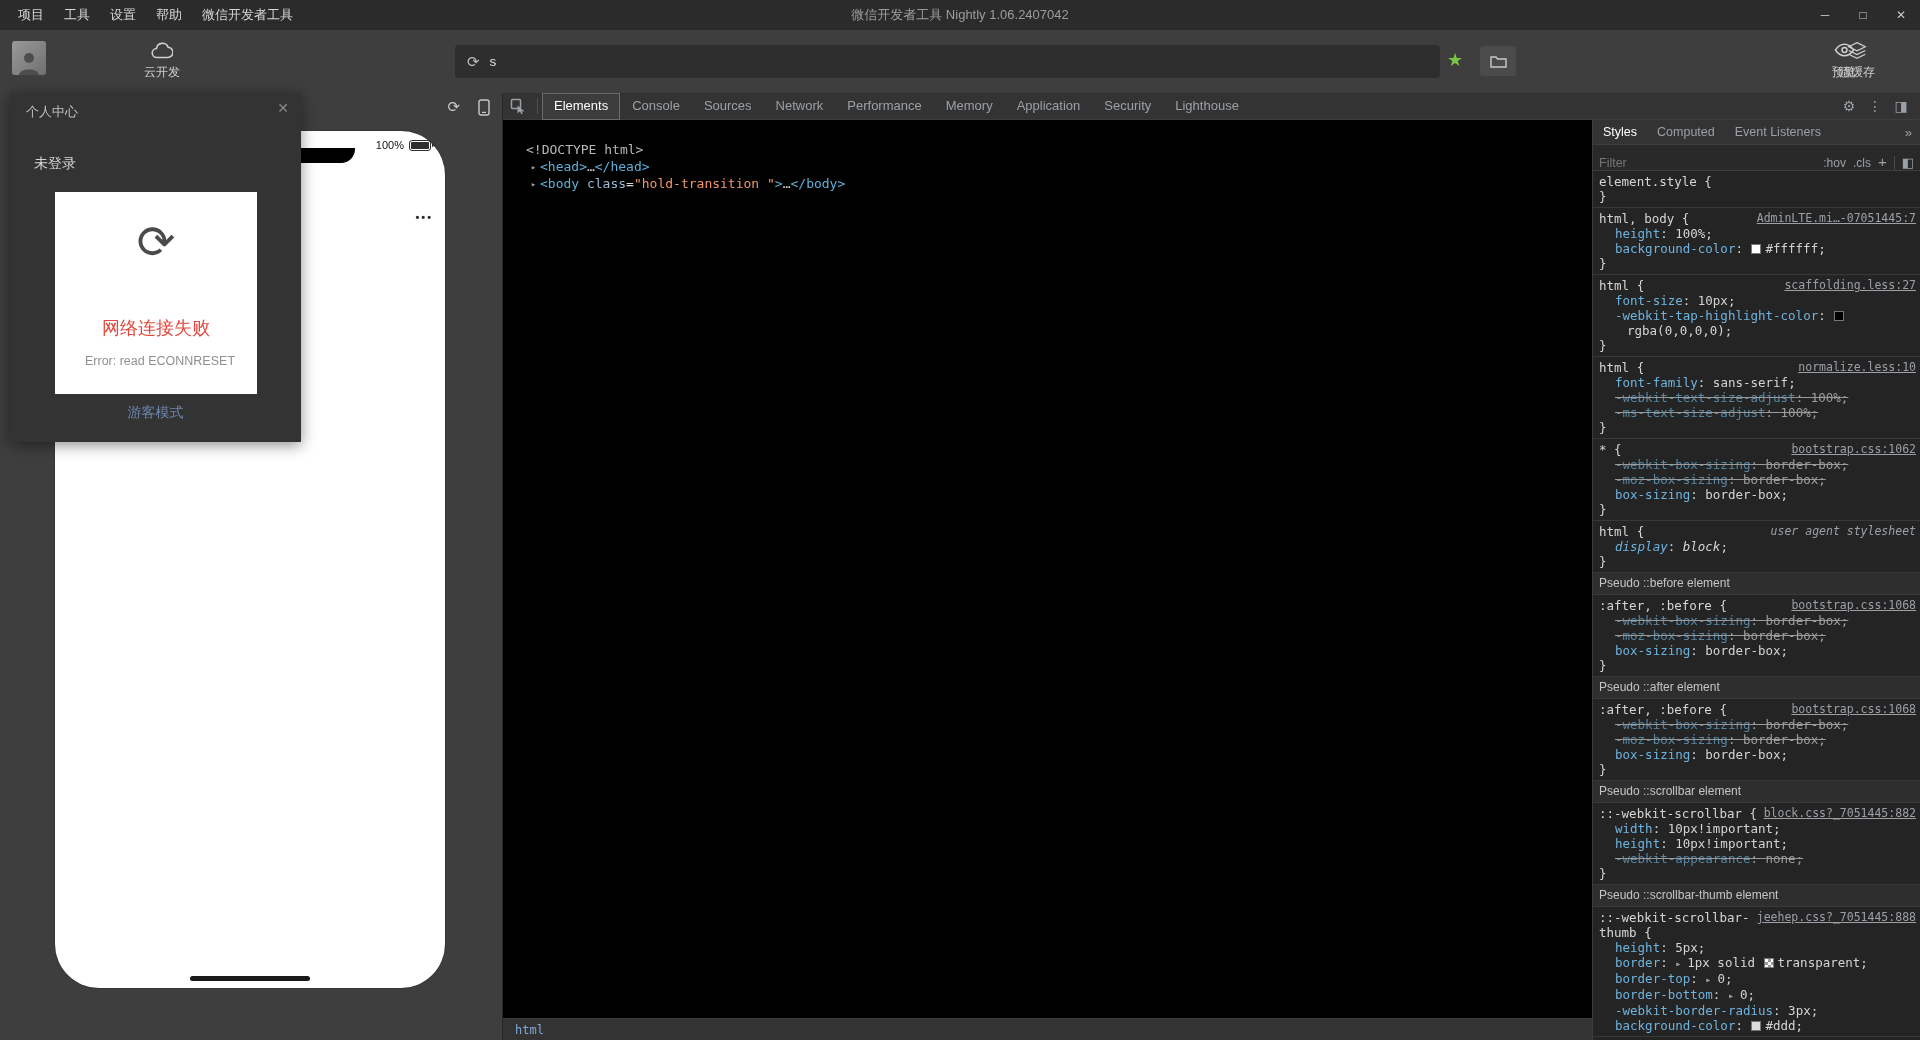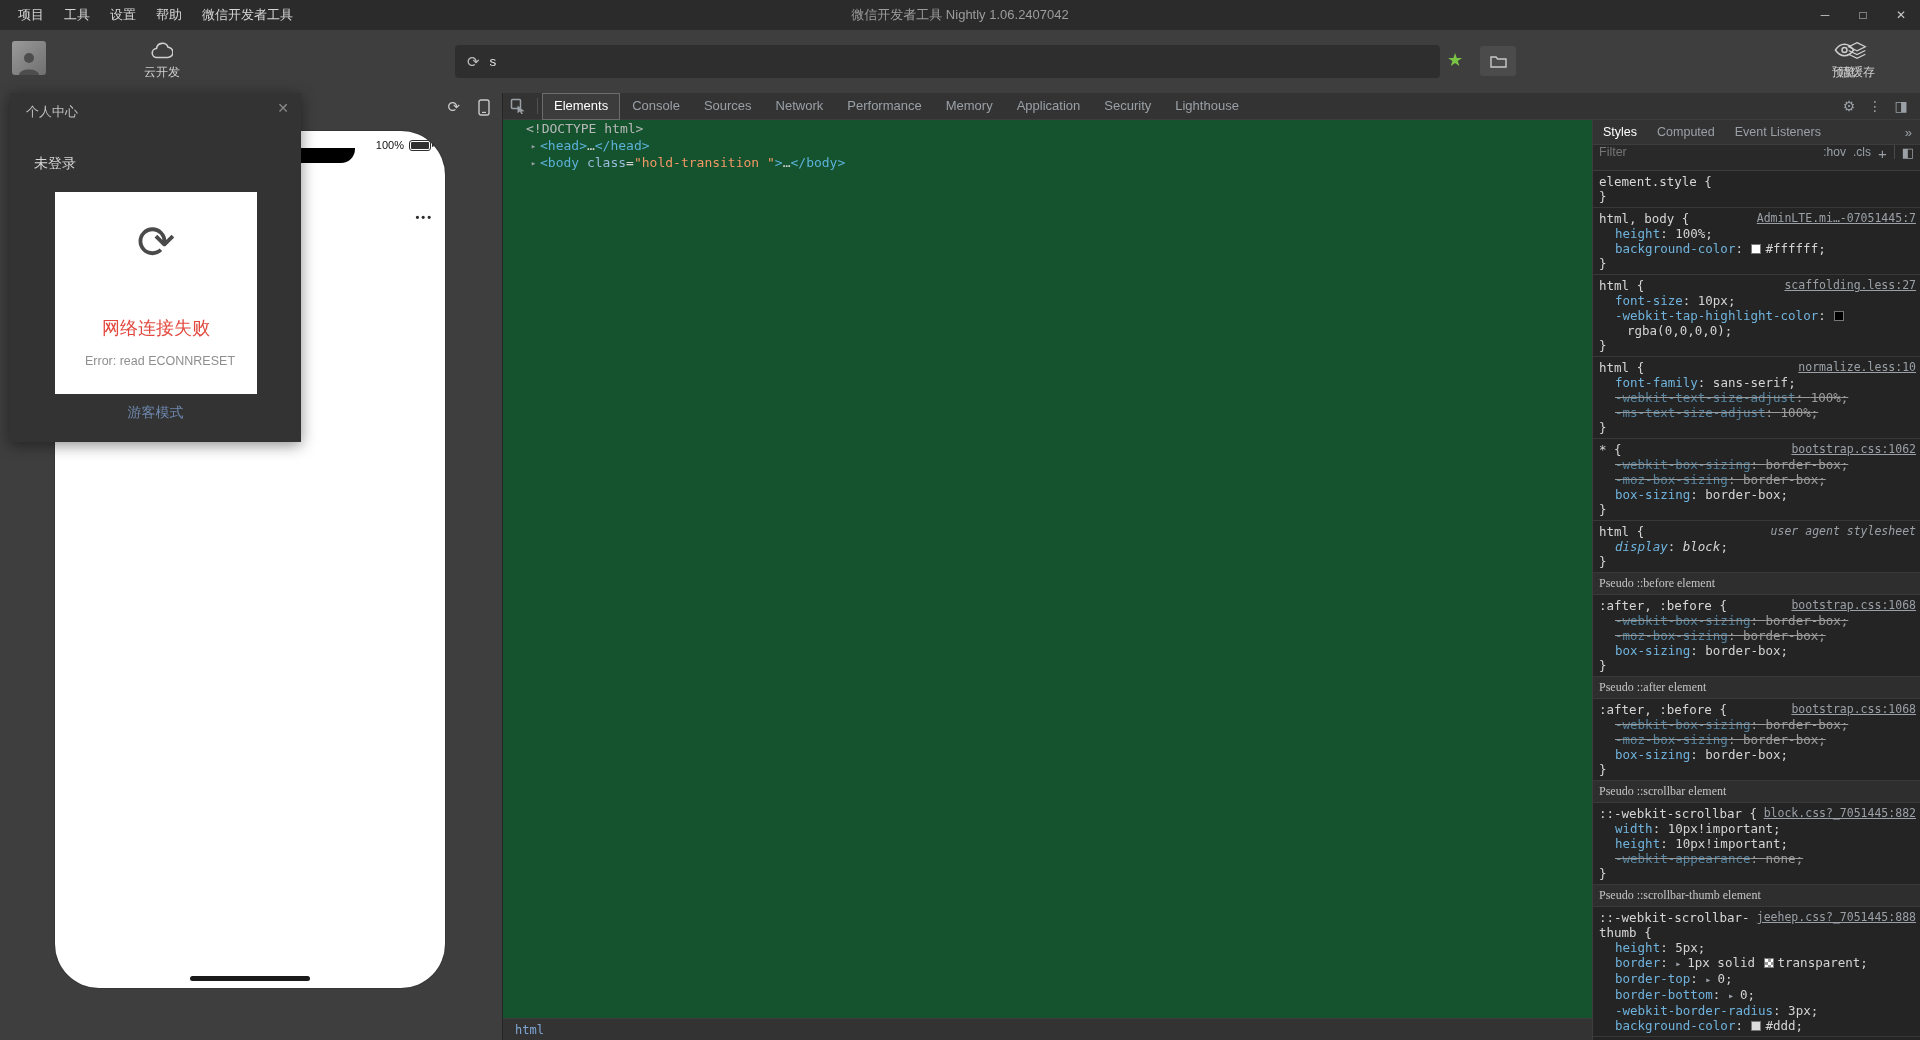--- a/index.html
+++ b/index.html
@@ -51,52 +51,52 @@
   .popup-title{position:absolute;left:16px;top:10px;font-size:13px;color:#c0c0c0;}
   .popup-close{position:absolute;right:12px;top:7px;font-size:14px;color:#8a8a8a;}
   .login-status{position:absolute;left:24px;top:62px;font-size:14px;color:#d6d6d6;}
   .qrbox{position:absolute;left:45px;top:99px;width:202px;height:202px;background:#ffffff;}
   .qr-refresh{position:absolute;left:0;right:0;top:24px;text-align:center;font-size:46px;line-height:52px;color:#4a4a4a;}
   .err-title{position:absolute;left:0;right:0;top:124px;text-align:center;font-size:18px;color:#e2483d;}
   .err-detail{position:absolute;left:8px;right:0;top:162px;text-align:center;font-size:12.5px;color:#8f8f8f;}
   .guest-link{position:absolute;left:0;right:0;top:311px;text-align:center;font-size:14px;color:#6d87ad;}
 
   
-  .devtools{flex:1;display:flex;flex-direction:column;background:#14532d;border-left:1px solid #262626;min-width:0;}
+  .devtools{flex:1;display:flex;flex-direction:column;background:#000000;border-left:1px solid #262626;min-width:0;}
   .dt-toolbar{height:27px;background:#333333;border-bottom:1px solid #3d3d3d;display:flex;align-items:center;flex:none;}
   .inspect-btn{width:30px;display:flex;align-items:center;justify-content:center;}
   .vdiv{width:1px;height:16px;background:#505050;margin:0 4px;}
   .dtabs{display:flex;height:27px;}
   .dtab{padding:0 12px;line-height:26px;font-size:13px;color:#9aa0a6;white-space:nowrap;}
   .dtab.active{color:#ffffff;background:#3c3c3c;box-shadow:inset 0 0 0 1px #6b6b6b;}
   .dt-right{margin-left:auto;display:flex;align-items:center;margin-right:6px;color:#9aa0a6;}
   .dt-right .ic{width:26px;text-align:center;font-size:14px;}
 
   .dt-body{flex:1;display:flex;min-height:0;}
   .elements-panel{flex:1;display:flex;flex-direction:column;min-width:0;border-right:1px solid #3d3d3d;}
-  .tree{flex:1;padding-top:0;font-family:"DejaVu Sans Mono","Liberation Mono",monospace;font-size:13px;color:#d4d4d4;overflow:hidden;}
+  .tree{flex:1;padding-top:21px;font-family:"DejaVu Sans Mono","Liberation Mono",monospace;font-size:13px;color:#d4d4d4;overflow:hidden;}
   .tree-row{height:17px;line-height:17px;white-space:pre;}
   .tree-row.selected{background:#38414c;}
   .arr{display:inline-block;width:13px;color:#9aa0a6;font-size:9px;text-align:center;vertical-align:1px;}
   .tk-doctype{color:#b8b8b8;}
   .tk-tag{color:#5db0d7;}
   .tk-attr{color:#9bbbdc;}
   .tk-value{color:#f29766;}
   .tk-plain{color:#d4d4d4;}
   .tk-meta{color:#9aa0a6;}
   .statusbar{height:22px;background:#333333;border-top:1px solid #3d3d3d;display:flex;align-items:center;padding-left:12px;flex:none;}
   .crumb{font-size:12px;color:#80a7d4;font-family:"DejaVu Sans Mono","Liberation Mono",monospace;}
 
   
   .styles-panel{width:327px;flex:none;display:flex;flex-direction:column;background:#242424;min-height:0;}
   .sp-tabs{height:25px;background:#333333;border-bottom:1px solid #3d3d3d;display:flex;align-items:center;flex:none;gap:12px;}
   .stab{padding:0 10px;font-size:12.5px;color:#9aa0a6;line-height:24px;white-space:nowrap;}
   .stab.active{color:#ffffff;}
   .sp-overflow{margin-left:auto;margin-right:8px;color:#9aa0a6;font-size:13px;}
-  .sp-filter{height:26px;background:#292929;border-bottom:1px solid #3d3d3d;display:flex;align-items:flex-start;padding:0 6px;gap:7px;flex:none;}
+  .sp-filter{height:26px;background:#292929;border-bottom:1px solid #3d3d3d;display:flex;align-items:flex-end;padding:0 6px;gap:7px;flex:none;}
   .filter-input{flex:1;background:transparent;border:none;outline:none;color:#cccccc;font-size:12.5px;font-family:inherit;min-width:0;}
   .filter-input::placeholder{color:#757575;}
   .sp-btn{font-size:12px;color:#9aa0a6;white-space:nowrap;}
   .sp-plus{font-size:15px;color:#9aa0a6;}
   .sp-panelicon{font-size:13px;color:#9aa0a6;}
   .fdiv{width:1px;height:14px;background:#4a4a4a;}
 
   .sp-rules{flex:1;overflow:hidden;font-family:"DejaVu Sans Mono","Liberation Mono",monospace;font-size:12.5px;line-height:15px;color:#d4d4d4;}
   .rule{padding:3px 4px 3px 6px;border-bottom:1px solid #383838;overflow:hidden;}
   .rule-header{color:#d6d6d6;}
@@ -105,21 +105,21 @@
   .sel{color:#d6d6d6;}
   .prop{padding-left:28px;text-indent:-12px;}
   .prop.struck{text-decoration:line-through;opacity:.68;}
   .prop.italic .pname,.prop.italic .pval{font-style:italic;}
   .pname{color:#6fb3dd;}
   .pval{color:#d4d4d4;}
   .exparr{color:#9aa0a6;font-size:10px;}
   .swatch{display:inline-block;width:10px;height:10px;border:1px solid #777;margin:0 4px 0 1px;vertical-align:-1px;}
   .swatch.checker{background-image:linear-gradient(45deg,#9b9b9b 25%,transparent 25%,transparent 75%,#9b9b9b 75%),linear-gradient(45deg,#9b9b9b 25%,#fff 25%,#fff 75%,#9b9b9b 75%);background-size:6px 6px;background-position:0 0,3px 3px;background-color:#fff;}
   .cbrace{color:#d6d6d6;}
-  .sp-section{background:#2e2e2e;border-bottom:1px solid #3a3a3a;padding:3px 6px;font-family:Liberation Serif, serif;font-size:12px;color:#c5c5c5;}
+  .sp-section{background:#2e2e2e;border-bottom:1px solid #3a3a3a;padding:3px 6px;font-family:Liberation Sans, sans-serif;font-size:12px;color:#c5c5c5;}
 
   svg{display:block;}
 </style>
 </head>
 <body>
 
 <div class="app">
 
   <div class="titlebar">
     <div class="menus">

